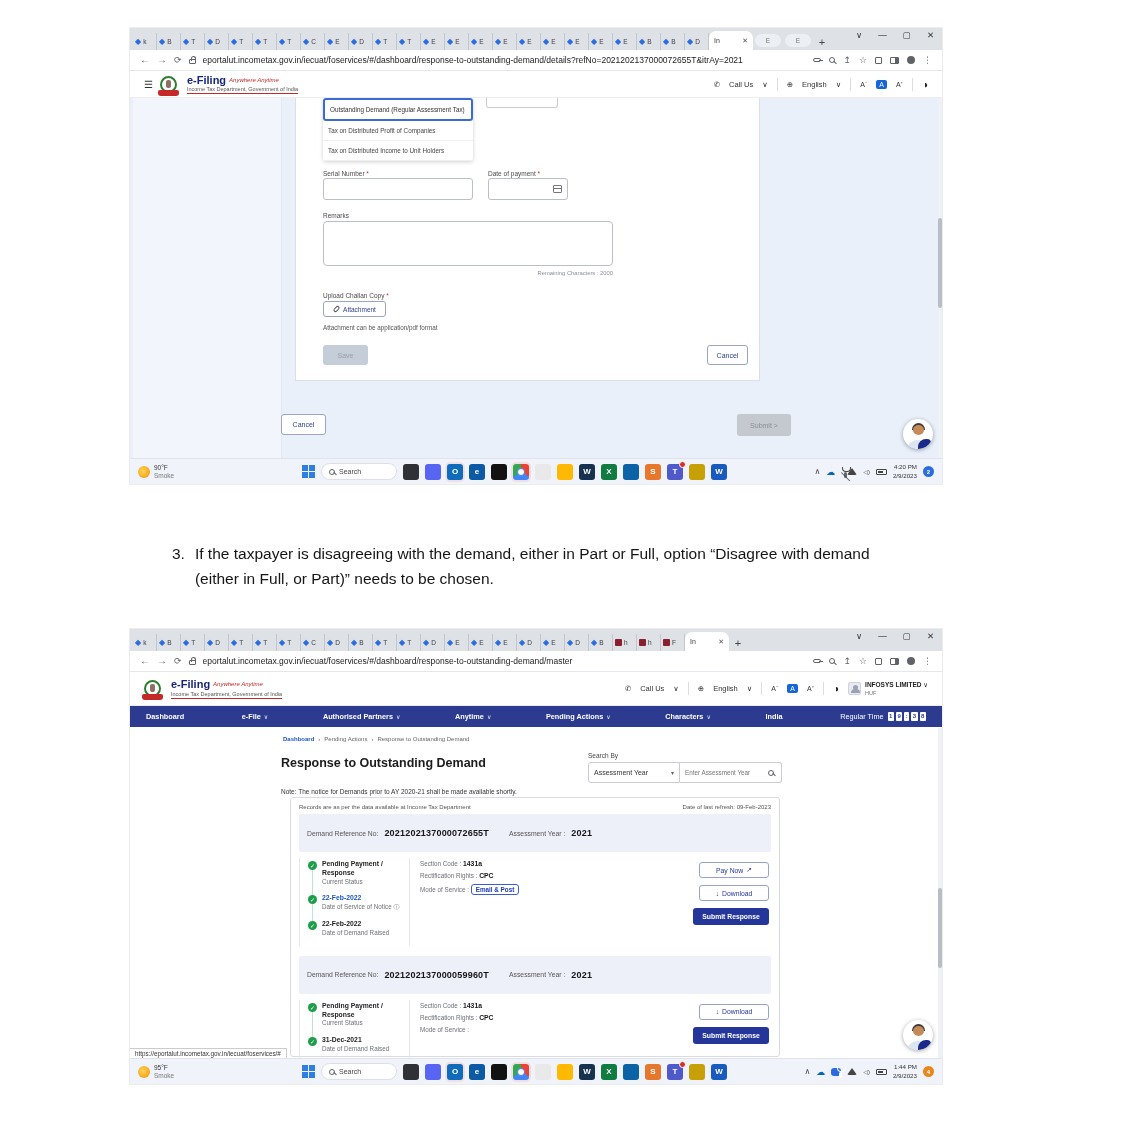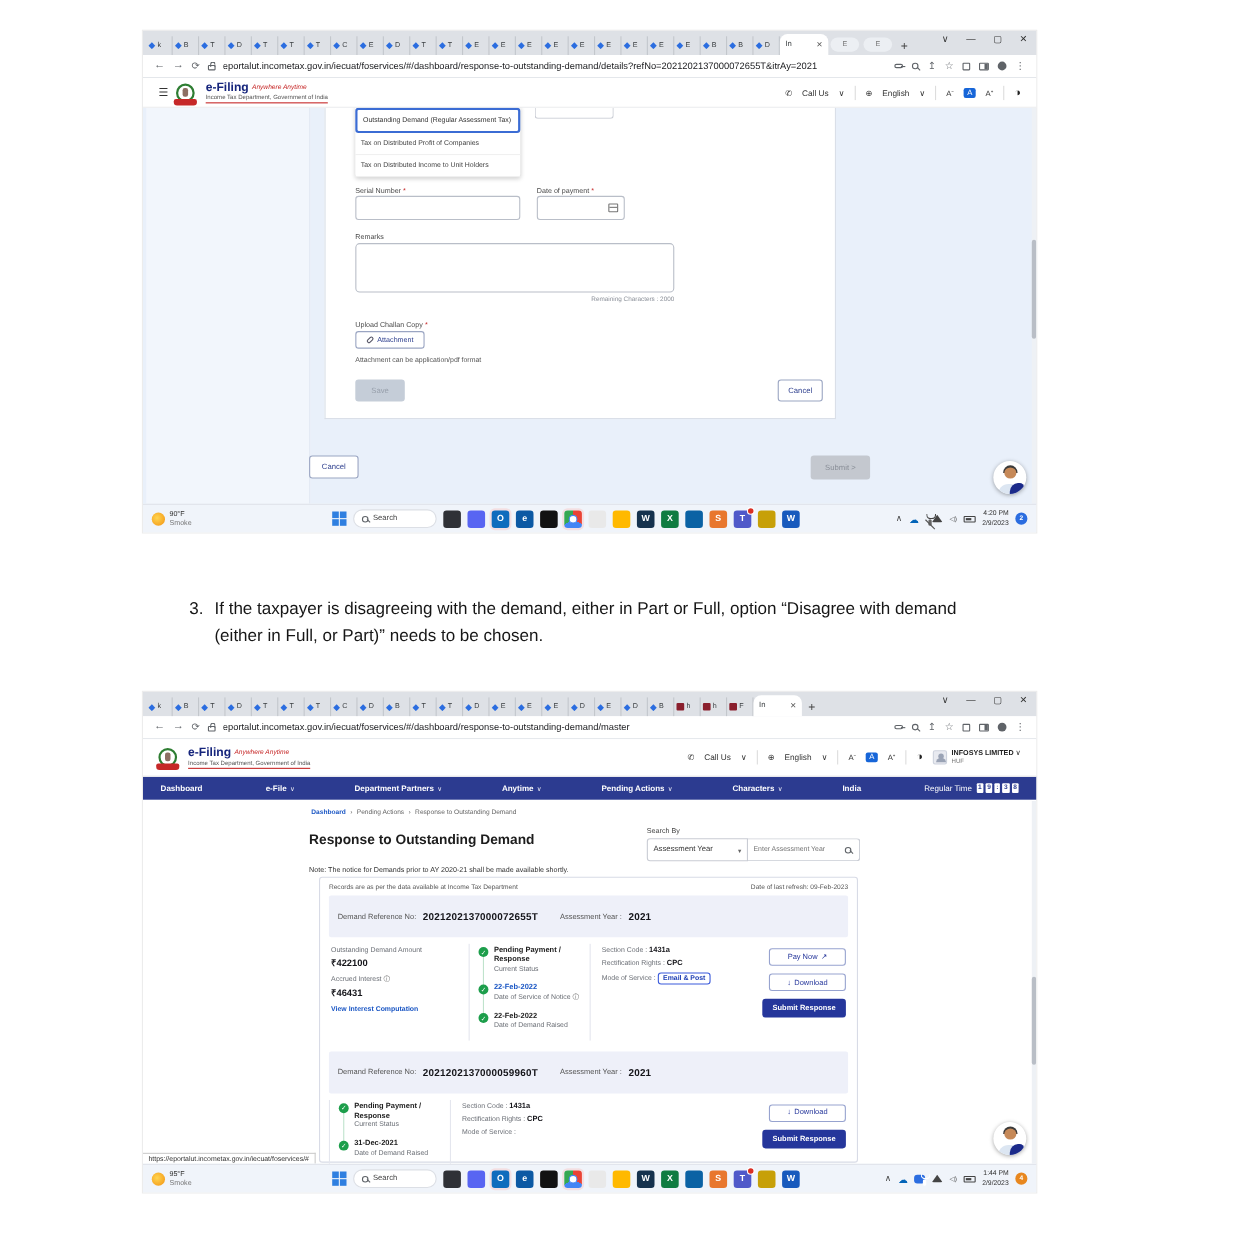--- a/index.html
+++ b/index.html
@@ -628,21 +628,21 @@
   <div class="navbar2">
     <span class="navitem">
         <span>Dashboard</span>
         <span class="ncaret"></span>
       </span>
       <span class="navitem">
         <span>e-File</span>
         <span class="ncaret">∨</span>
       </span>
       <span class="navitem">
-        <span>Department Partners</span>
+        <span>Authorised Partners</span>
         <span class="ncaret">∨</span>
       </span>
       <span class="navitem">
         <span>Anytime</span>
         <span class="ncaret">∨</span>
       </span>
       <span class="navitem">
         <span>Pending Actions</span>
         <span class="ncaret">∨</span>
       </span>
@@ -688,30 +688,20 @@
         <span>Date of last refresh: 09-Feb-2023</span>
       </div>
 
       <div class="recstrip">
         <span class="rs-lab">Demand Reference No:</span>
         <span class="rs-val">2021202137000072655T</span>
         <span class="rs-lab" style="margin-left:14px">Assessment Year :</span>
         <span class="rs-val">2021</span>
       </div>
       <div class="recbody">
-        <div class="rb-col1">
-          <div class="slab">Outstanding Demand Amount</div>
-          <div class="sval">₹422100</div>
-          <div class="slab" style="margin-top:7px">
-            <span>Accrued Interest</span>
-            <span class="infoic">ⓘ</span>
-          </div>
-          <div class="sval">₹46431</div>
-          <div class="blink" style="margin-top:7px">View Interest Computation</div>
-        </div>
         <div class="rb-col2">
           <div class="tlline"></div>
           <div class="tlitem">
               <span class="chk">✓</span>
               <span>
                 <div class="tlt">Pending Payment / Response</div>
                 <div class="tls"><span>Current Status</span> <span class="infoic"></span></div>
               </span>
             </div>
             <div class="tlitem">

